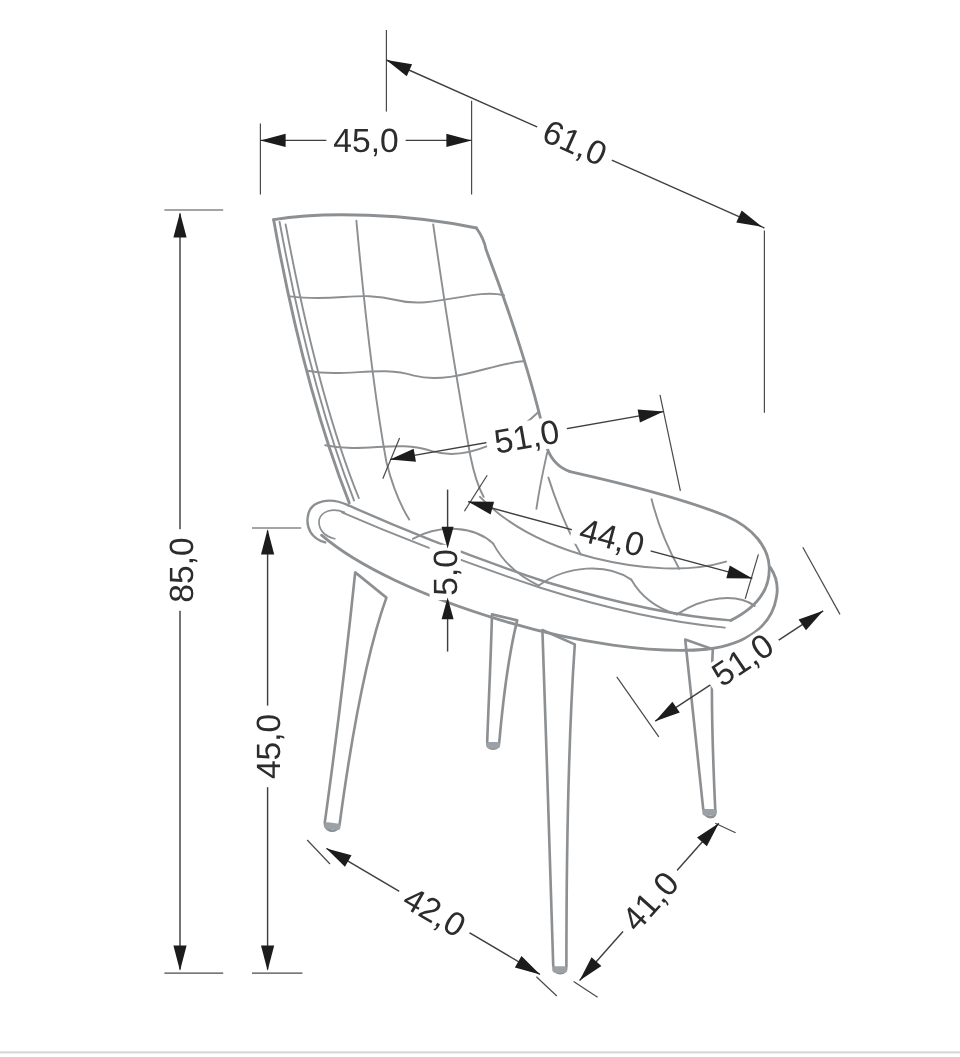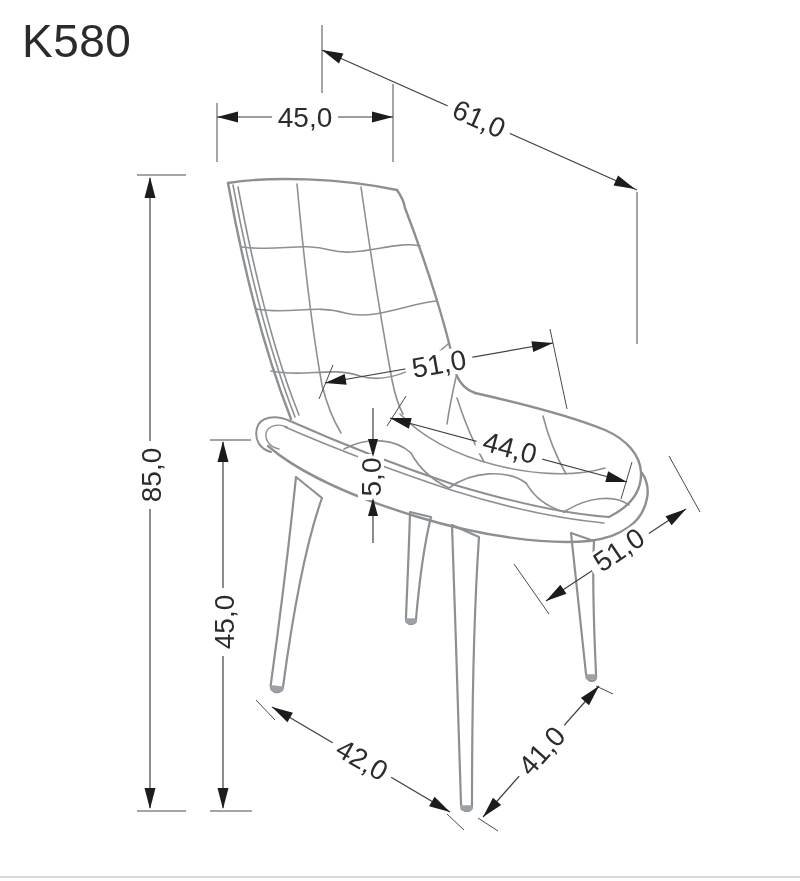--- a/index.html
+++ b/index.html
@@ -28,21 +28,20 @@
     font-family:"Liberation Sans",sans-serif;font-size:28px;fill:#2c2c2c;
     text-anchor:middle;letter-spacing:0px;
   }
   .sep{stroke:#d9d9d9;stroke-width:2;}
 </style>
 </head>
 <body>
 
 <div id="stage">
 
-  <div id="title">K580</div>
 
   <svg width="800" height="881" viewBox="0 0 800 881">
 
     <g>
 
       <g>
         <path class="chair cw24" d="M 228,183 C 240,250 260,340 291,419"></path>
         <path class="chair cw16" d="M 233,185 C 245,250 265,340 295,417"></path>
         <path class="chair cw16" d="M 238,187 C 250,251 269,341 299,415"></path>
         <path class="chair cw24" d="M 228,183 C 270,176 340,178 397,190"></path>

